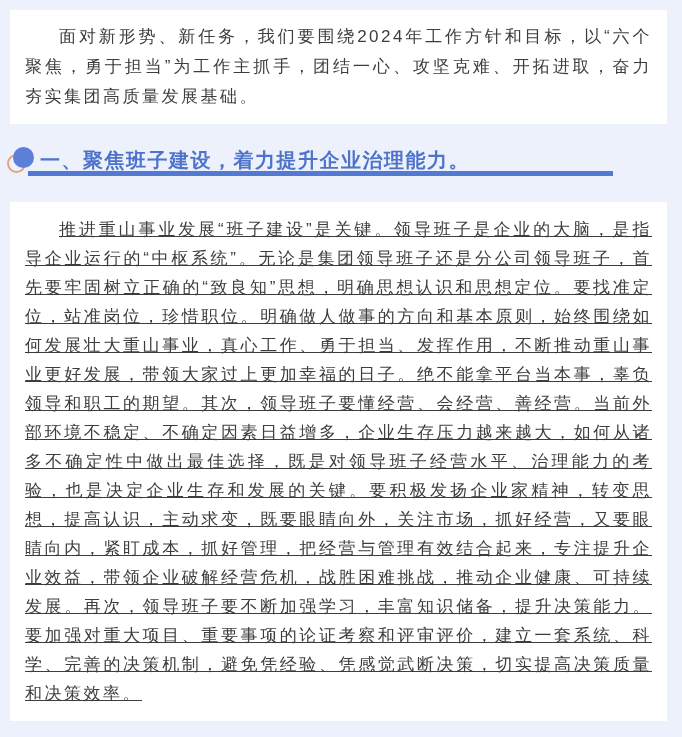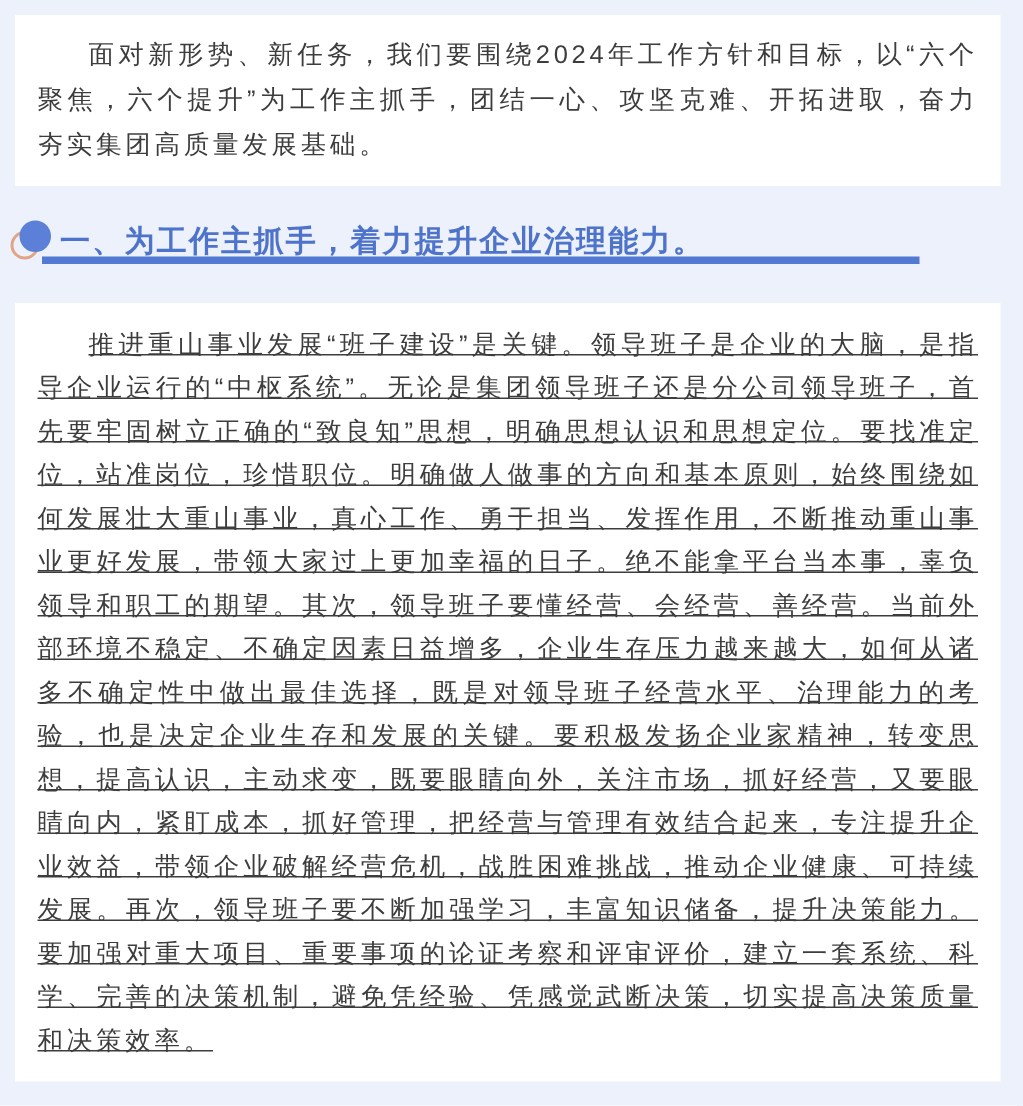--- a/index.html
+++ b/index.html
@@ -93,29 +93,29 @@
     background: #5379d2;
     display: block;
   }
 </style>
 </head>
 <body>
 
 <div class="page">
 
   <section class="card card-intro">
-    <p class="para">面对新形势、新任务，我们要围绕2024年工作方针和目标，以“六个聚焦，六个提升”为工作主抓手，团结一心、攻坚克难、开拓进取，奋力夯实集团高质量发展基础。</p>
+    <p class="para">面对新形势、新任务，我们要围绕2024年工作方针和目标，以“六个聚焦，勇于担当”为工作主抓手，团结一心、攻坚克难、开拓进取，奋力夯实集团高质量发展基础。</p>
   </section>
 
   <div class="heading-row">
     <span class="bullet">
       <span class="ring"></span>
       <span class="dot"></span>
     </span>
-    <h2 class="heading">一、为工作主抓手，着力提升企业治理能力。</h2>
+    <h2 class="heading">一、聚焦班子建设，着力提升企业治理能力。</h2>
     <span class="heading-bar"></span>
   </div>
 
   <section class="card card-body">
     <p class="para">推进重山事业发展“班子建设”是关键。领导班子是企业的大脑，是指导企业运行的“中枢系统”。无论是集团领导班子还是分公司领导班子，首先要牢固树立正确的“致良知”思想，明确思想认识和思想定位。要找准定位，站准岗位，珍惜职位。明确做人做事的方向和基本原则，始终围绕如何发展壮大重山事业，真心工作、勇于担当、发挥作用，不断推动重山事业更好发展，带领大家过上更加幸福的日子。绝不能拿平台当本事，辜负领导和职工的期望。其次，领导班子要懂经营、会经营、善经营。当前外部环境不稳定、不确定因素日益增多，企业生存压力越来越大，如何从诸多不确定性中做出最佳选择，既是对领导班子经营水平、治理能力的考验，也是决定企业生存和发展的关键。要积极发扬企业家精神，转变思想，提高认识，主动求变，既要眼睛向外，关注市场，抓好经营，又要眼睛向内，紧盯成本，抓好管理，把经营与管理有效结合起来，专注提升企业效益，带领企业破解经营危机，战胜困难挑战，推动企业健康、可持续发展。再次，领导班子要不断加强学习，丰富知识储备，提升决策能力。要加强对重大项目、重要事项的论证考察和评审评价，建立一套系统、科学、完善的决策机制，避免凭经验、凭感觉武断决策，切实提高决策质量和决策效率。</p>
   </section>
 
 </div>
 
 </body></html>

